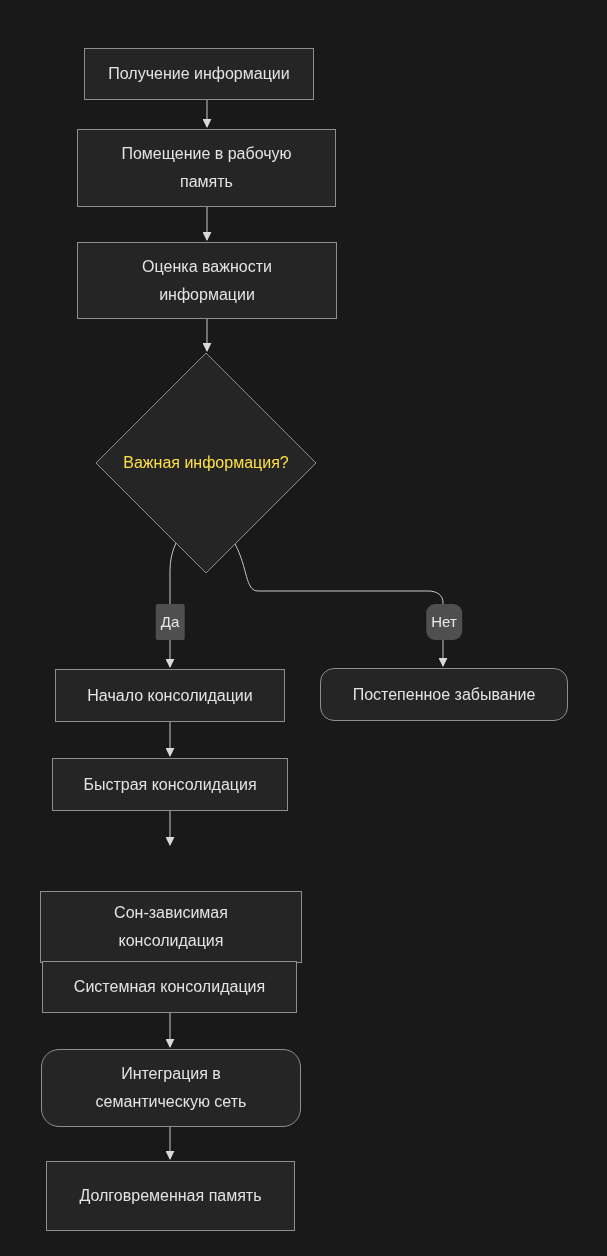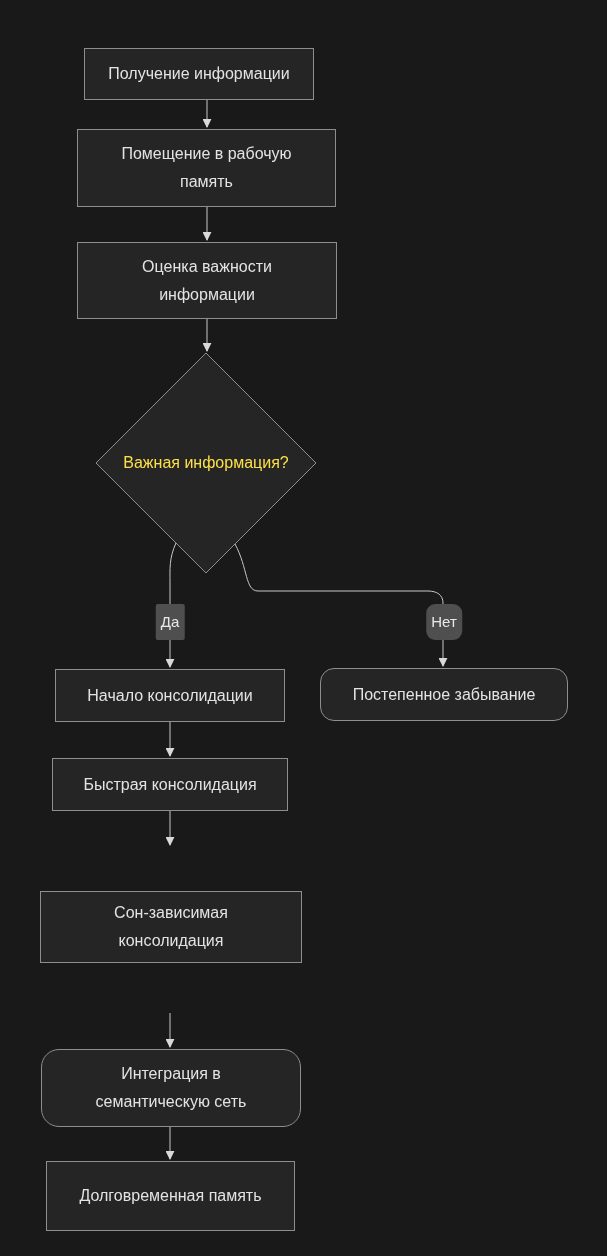--- a/index.html
+++ b/index.html
@@ -107,19 +107,20 @@
 
   <div class="node n-start">Начало консолидации</div>
 
   <div class="node n-forget">Постепенное забывание</div>
 
   <div class="node n-fast">Быстрая консолидация</div>
 
   <div class="node n-sleep">Сон-зависимая
 консолидация</div>
 
+  <div class="node n-system">Системная консолидация</div>
 
   <div class="node n-semantic">Интеграция в
 семантическую сеть</div>
 
   <div class="node n-longterm">Долговременная память</div>
 
 </div>
 
 </body></html>

